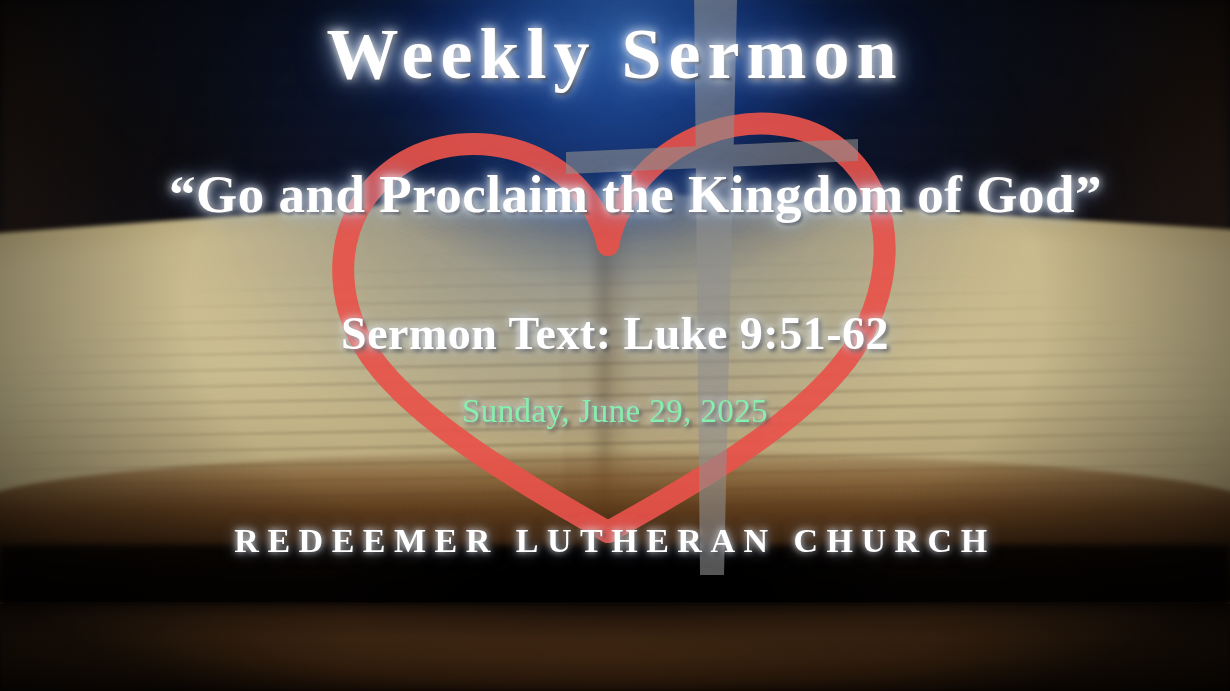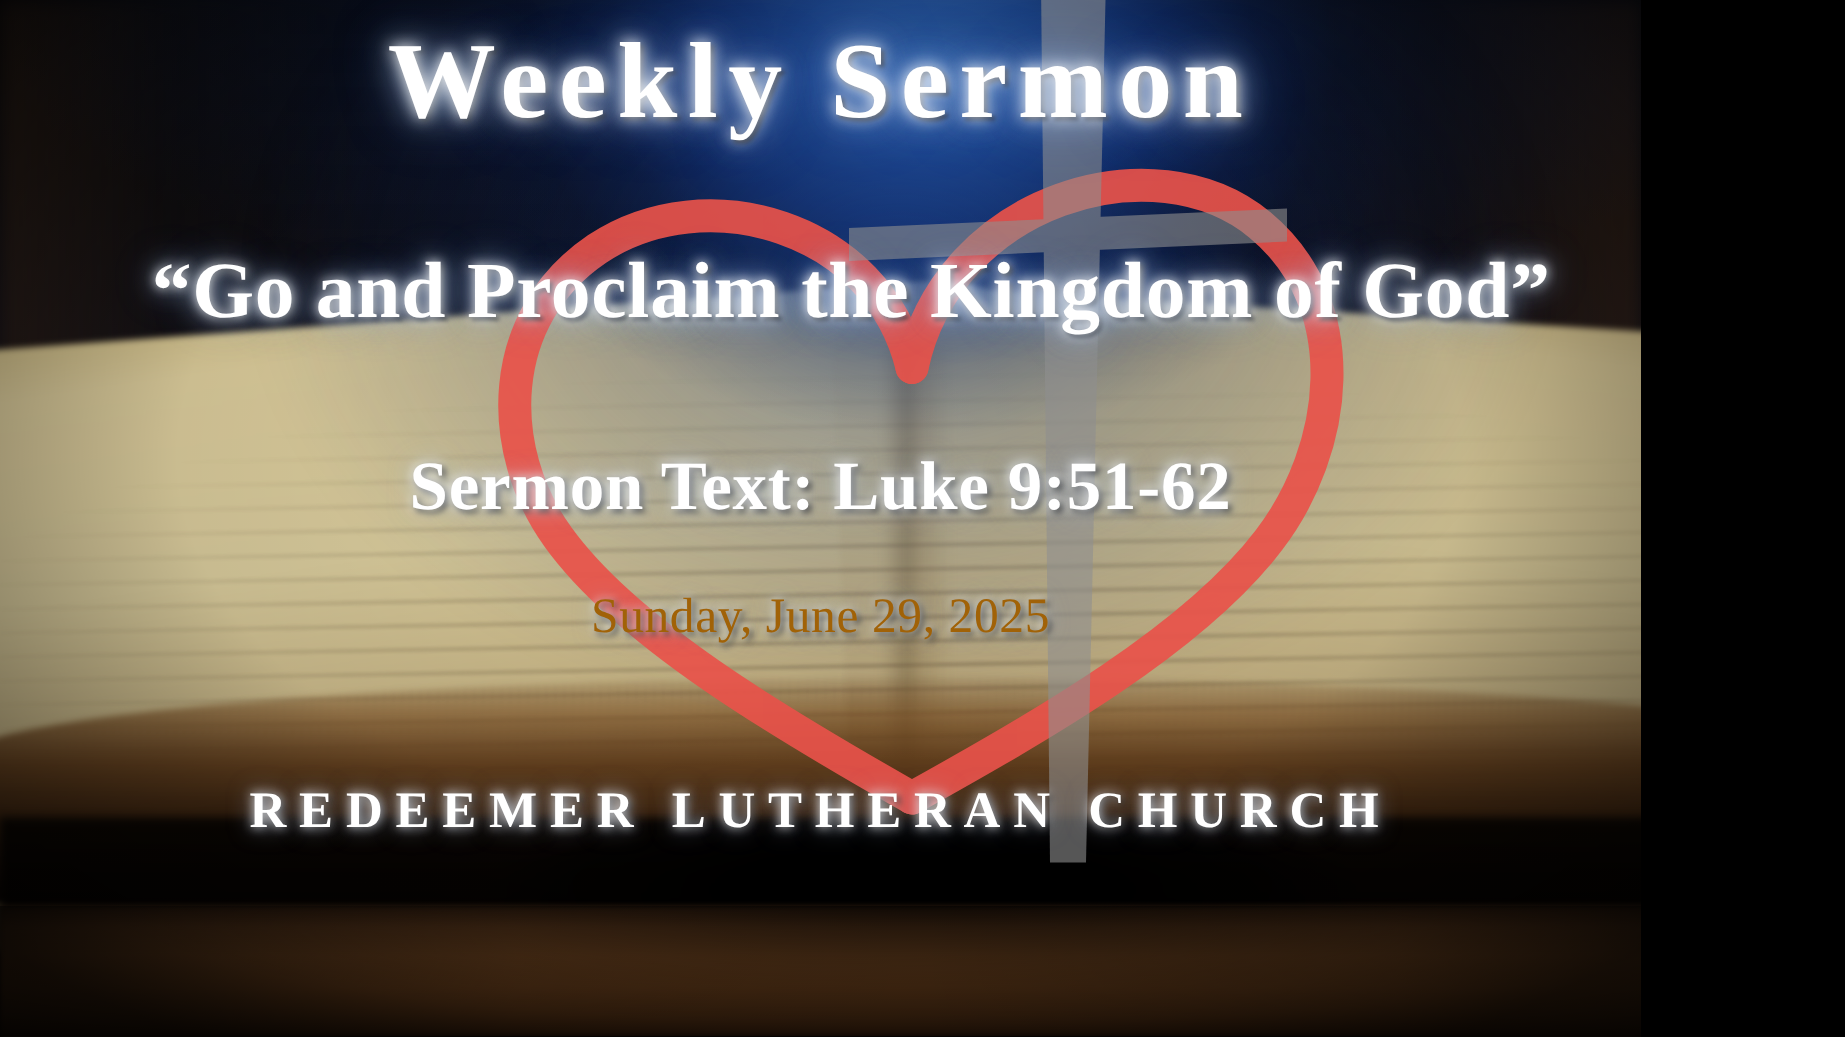--- a/index.html
+++ b/index.html
@@ -8,21 +8,21 @@
     padding: 0;
     background: #000;
   }
   body {
     font-family: "Liberation Serif", "DejaVu Serif", serif;
   }
 
   
   #slide {
     position: relative;
-    width: 1094px;
+    width: 1230px;
     height: 691px;
     overflow: hidden;
     background: #070707;
     user-select: none;
     font-family: Liberation Serif, serif;
   }
 
   
   .bg-layer {
     position: absolute;
@@ -265,41 +265,41 @@
       0 0 8px rgba(255,255,255,0.92),
       0 0 18px rgba(190,220,255,0.70),
       0 0 30px rgba(110,160,250,0.45),
       2px 2px 3px rgba(0,0,0,0.85);
     margin-left: 41px;
   }
 
   .t-reference {
     position: absolute;
     left: 0; right: 0;
-    top: 301px;
+    top: 311px;
     font-size: 46px;
     font-weight: bold;
     letter-spacing: 0.5px;
     line-height: 1.0;
     color: #ffffff;
     text-shadow:
       0 0 7px rgba(255,255,255,0.90),
       0 0 16px rgba(180,210,255,0.60),
       2px 2px 4px rgba(0,0,0,0.88);
   }
 
   .t-date {
     position: absolute;
     left: 0; right: 0;
     top: 395px;
     font-size: 33px;
     font-weight: normal;
     letter-spacing: 0.4px;
     line-height: 1.0;
-    color: #a16207;
+    color: #86efac;
     text-shadow:
       0 0 6px rgba(255,255,255,0.85),
       0 0 14px rgba(170,205,255,0.55),
       2px 2px 4px rgba(0,0,0,0.88);
   }
 
   .t-church {
     position: absolute;
     left: 0; right: 0;
     top: 524px;

